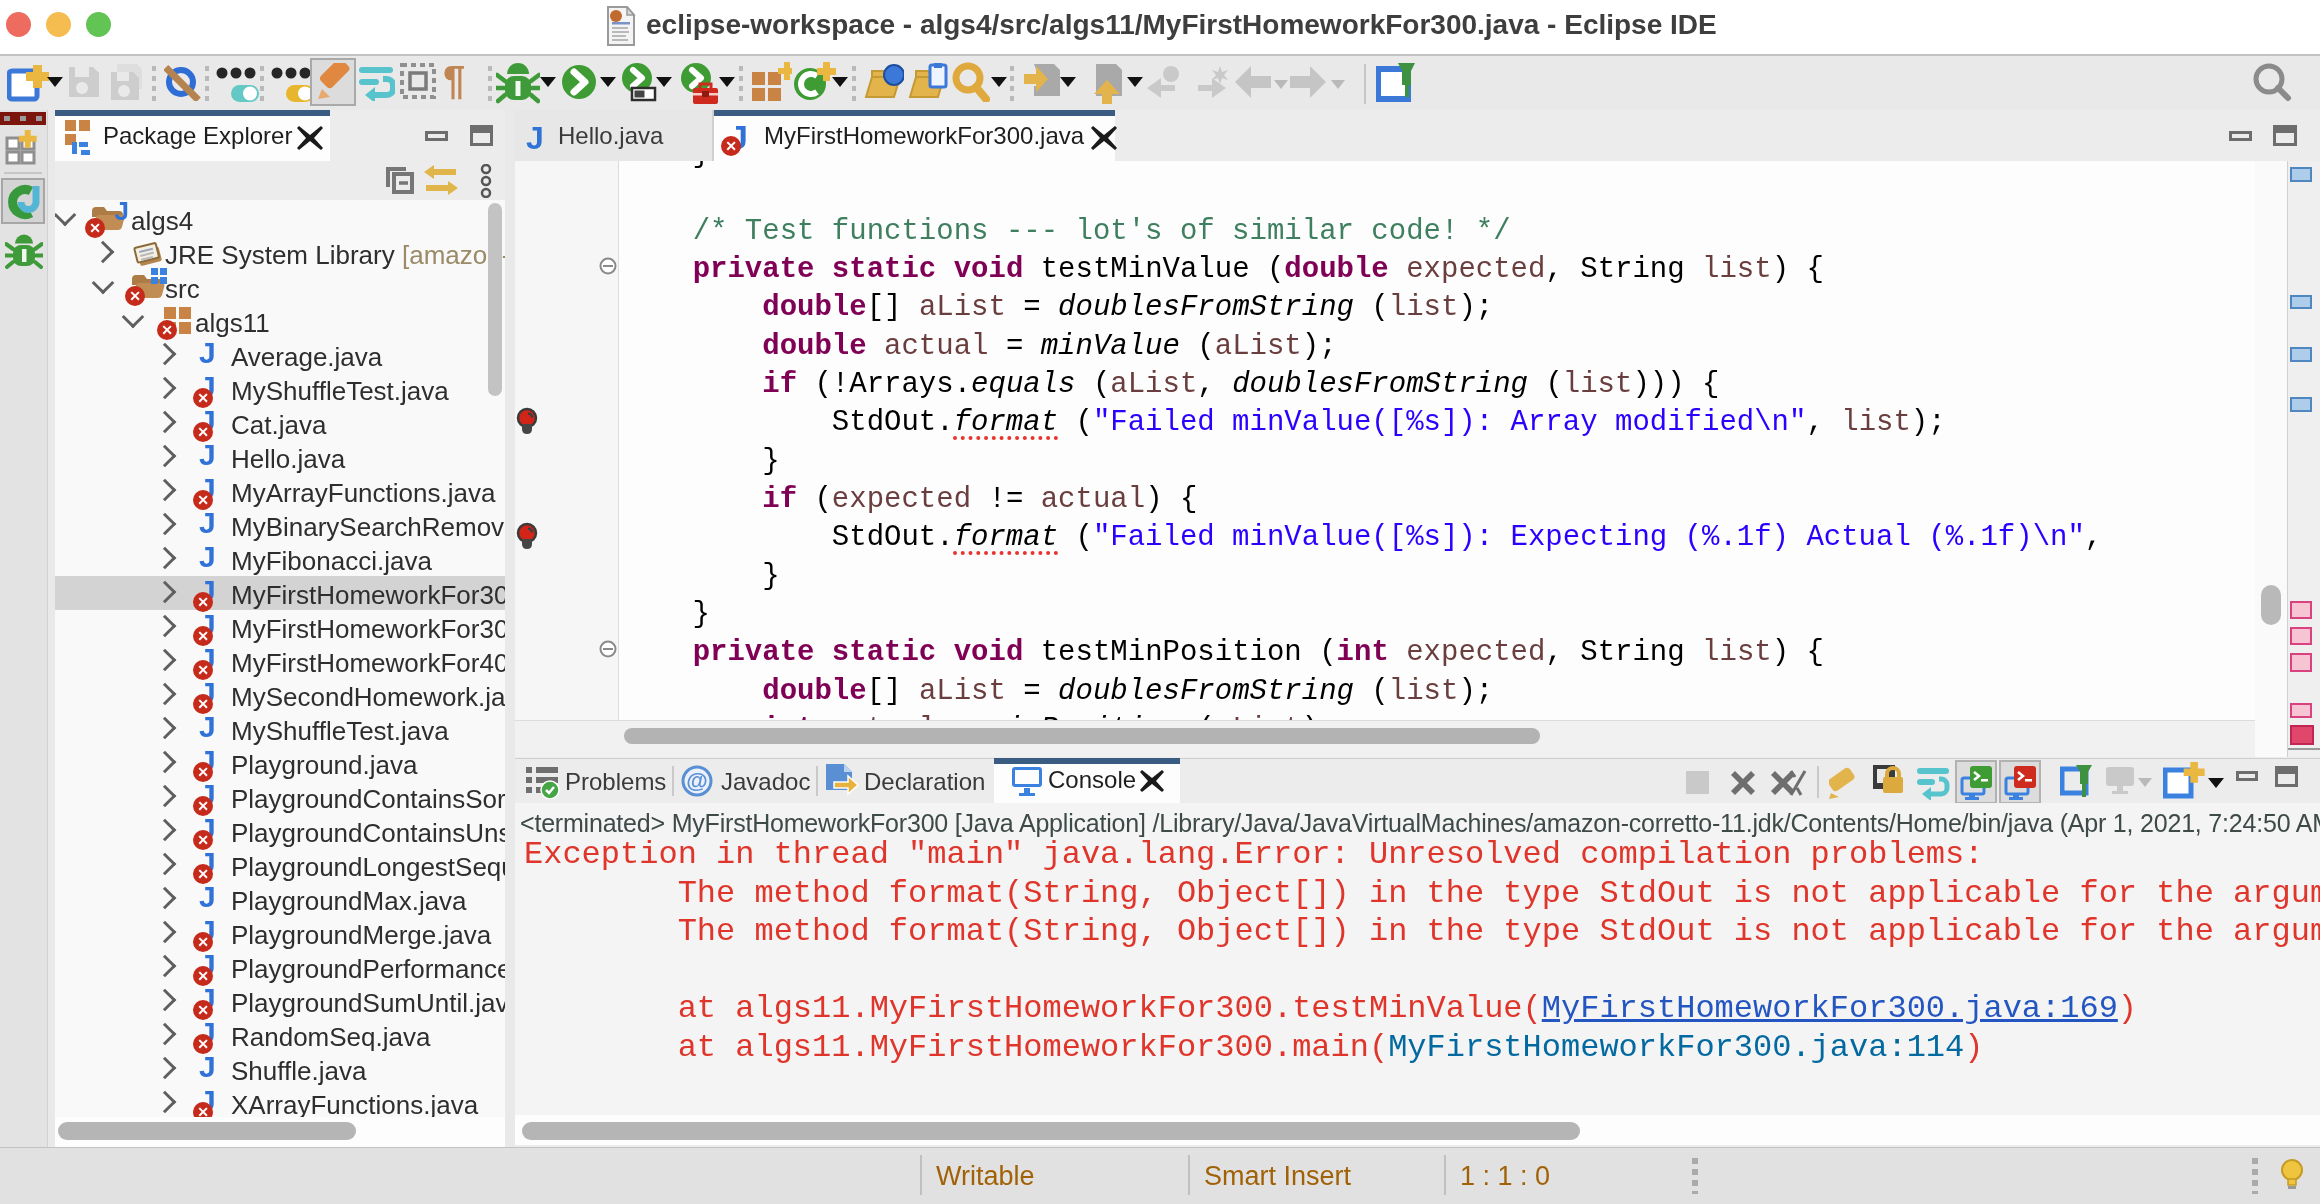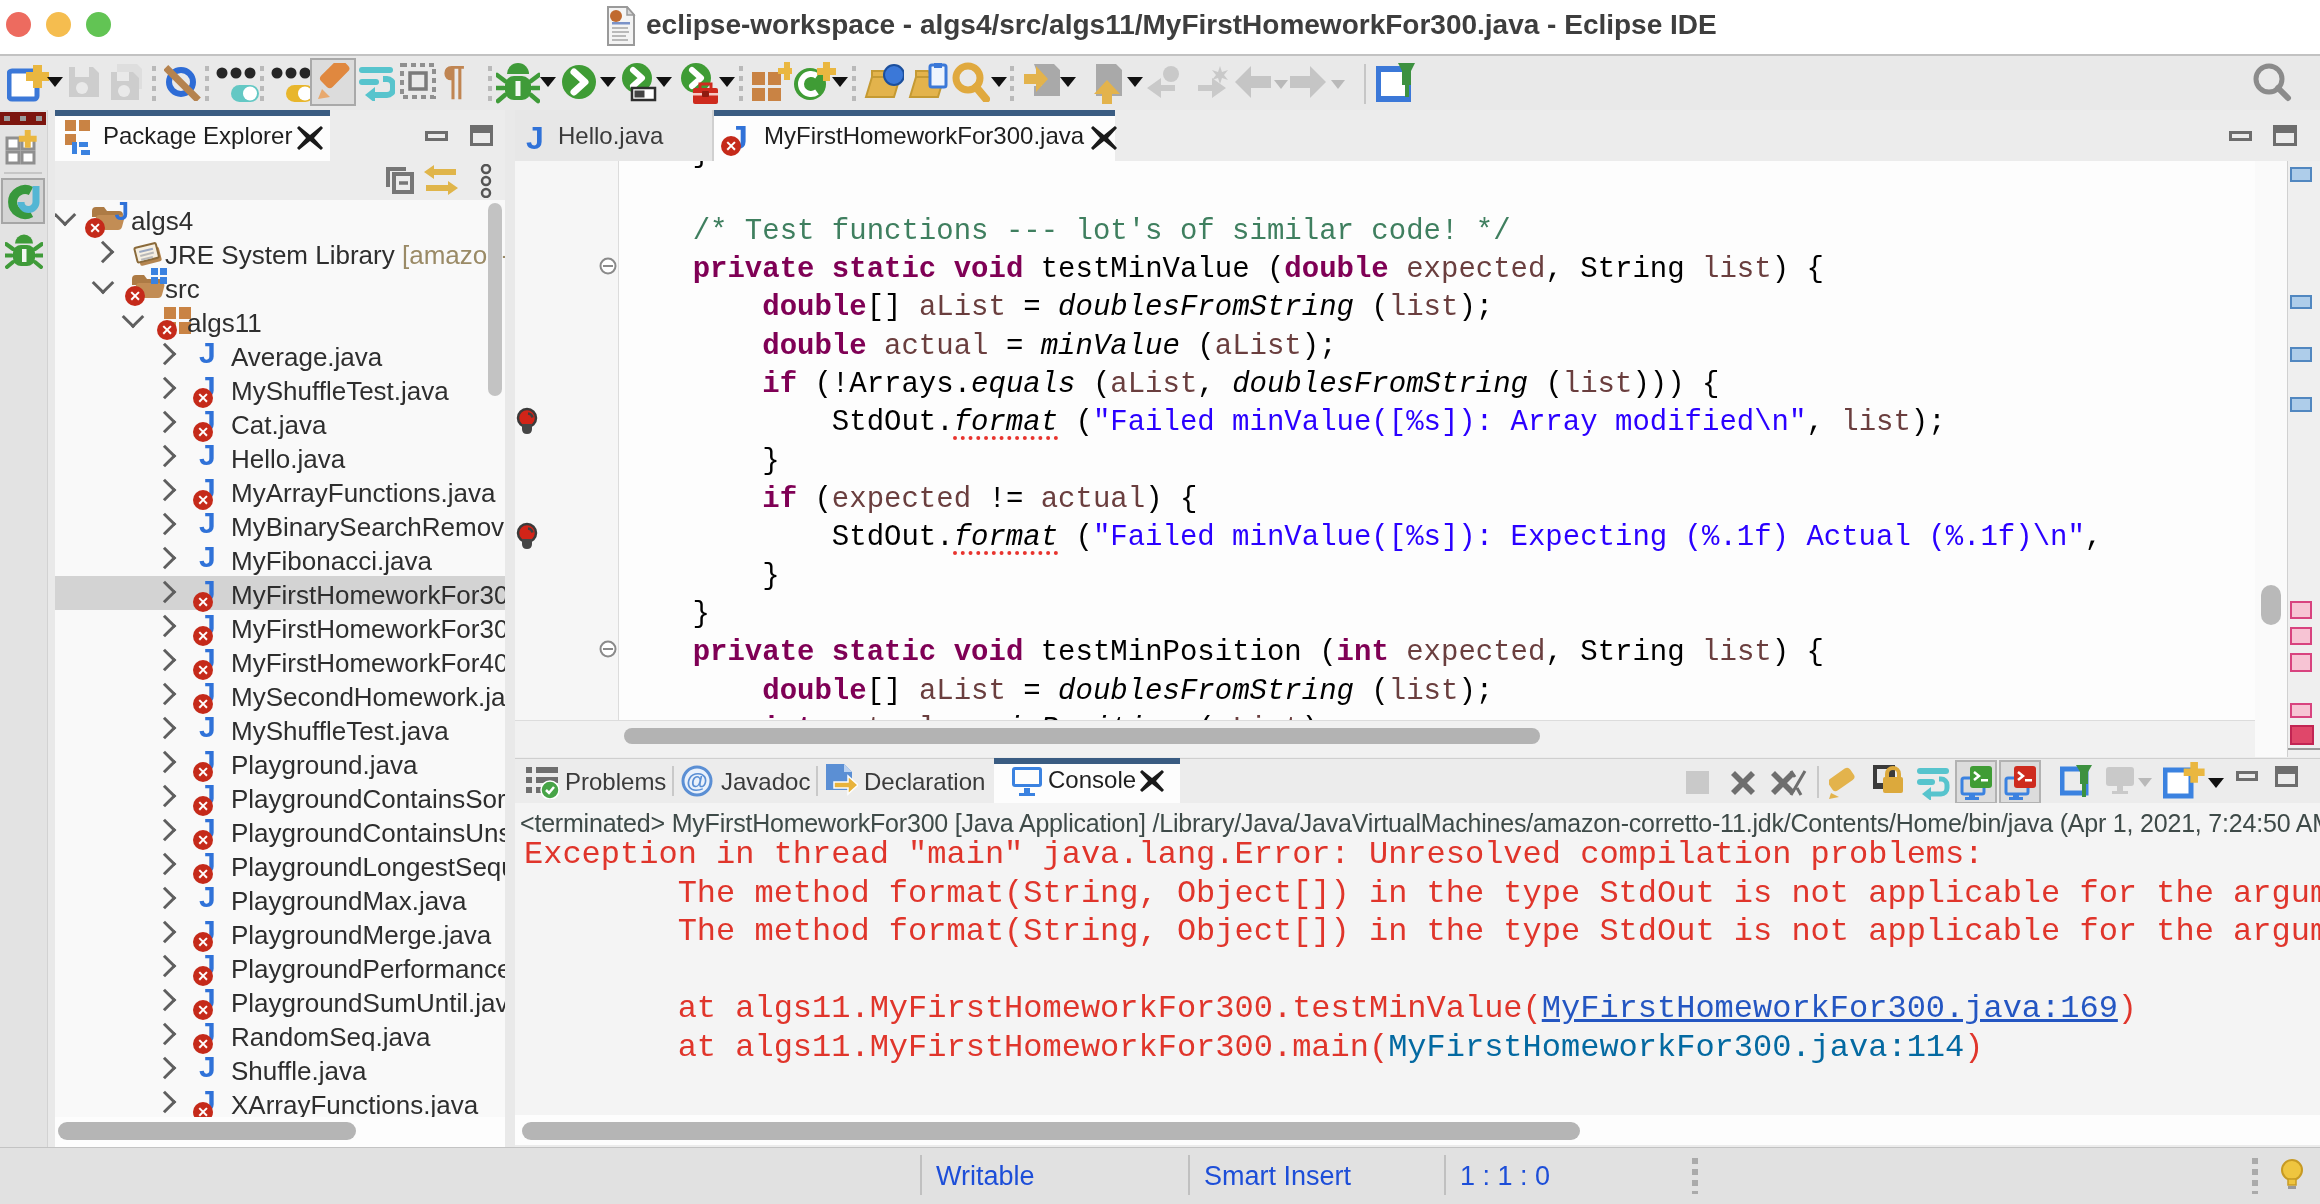--- a/index.html
+++ b/index.html
@@ -13,21 +13,21 @@
 .tsep{top:66px;width:4px;height:36px;background-image:repeating-linear-gradient(#b9b9b9 0 5px,transparent 5px 10px)}
 .tsolid{top:64px;width:2px;height:40px;background:#c6c6c6}
 .dd{width:0;height:0;border-left:8px solid transparent;border-right:8px solid transparent;border-top:10px solid #111;top:77px}
 .ddg{border-top-color:#b9b9b9}
 
 #perspbar{left:0;top:110px;width:48px;height:1037px;background:#e3e3e3;border-right:1px solid #d2d2d2}
 #explorer{left:55px;top:110px;width:450px;height:1037px;background:#ececec}
 #editor{left:515px;top:110px;width:1805px;height:648px;background:#ececec}
 #consolep{left:515px;top:758px;width:1805px;height:389px;background:#ececec;border-top:1px solid #cfcfcf}
 #statusbar{left:0;top:1147px;width:2320px;height:57px;background:#e1e1e1;border-top:1px solid #c3c3c3}
-.stxt{font-size:27px;color:#1d4ed8;top:1161px}
+.stxt{font-size:27px;color:#a16207;top:1161px}
 .ssep{top:1155px;width:2px;height:40px;background:#c0c0c0}
 .tab-active{background:#fdfdfd;border-top:6px solid #3a5c82}
 .tabtxt{font-size:24px;color:#1e1e1e}
 .tabtxt2{font-size:24px;color:#3a3a3a}
 
 .trow{position:absolute;left:0;width:450px;height:34px}
 .tlbl{position:absolute;top:4px;font-size:26px;color:#2e2e2e;white-space:nowrap}
 .chev{position:absolute;width:16px;height:16px;border-right:3px solid #5f5f5f;border-bottom:3px solid #5f5f5f}
 .chev-r{transform:rotate(-45deg);top:8px}
 .chev-d{transform:rotate(45deg);top:5px}
@@ -325,21 +325,21 @@
       <div class="trow" style="top:104px;">
         <div class="chev chev-d" style="left:70px"></div>
         <span class="abs" style="left:108px;top:2px"><svg width="30" height="30">
             <g fill="#c98344">
               <rect x="1" y="1" width="12" height="12"></rect>
               <rect x="16" y="1" width="12" height="12"></rect>
               <rect x="1" y="16" width="12" height="12"></rect>
               <rect x="16" y="16" width="12" height="12"></rect>
             </g>
           </svg><span class="ebadge" style="left:-6px;top:14px">✕</span></span>
-        <span class="tlbl" style="left:132px">algs11</span>
+        <span class="tlbl" style="left:140px">algs11</span>
       </div>
       <div class="trow" style="top:138px;">
         <div class="chev chev-r" style="left:102px"></div>
         <span class="jicon" style="left:144px">J</span>
         <span class="tlbl" style="left:176px">Average.java</span>
       </div>
       <div class="trow" style="top:172px;">
         <div class="chev chev-r" style="left:102px"></div>
         <span class="jicon" style="left:144px">J</span>
         <span class="ebadge" style="left:138px;top:16px">✕</span>

